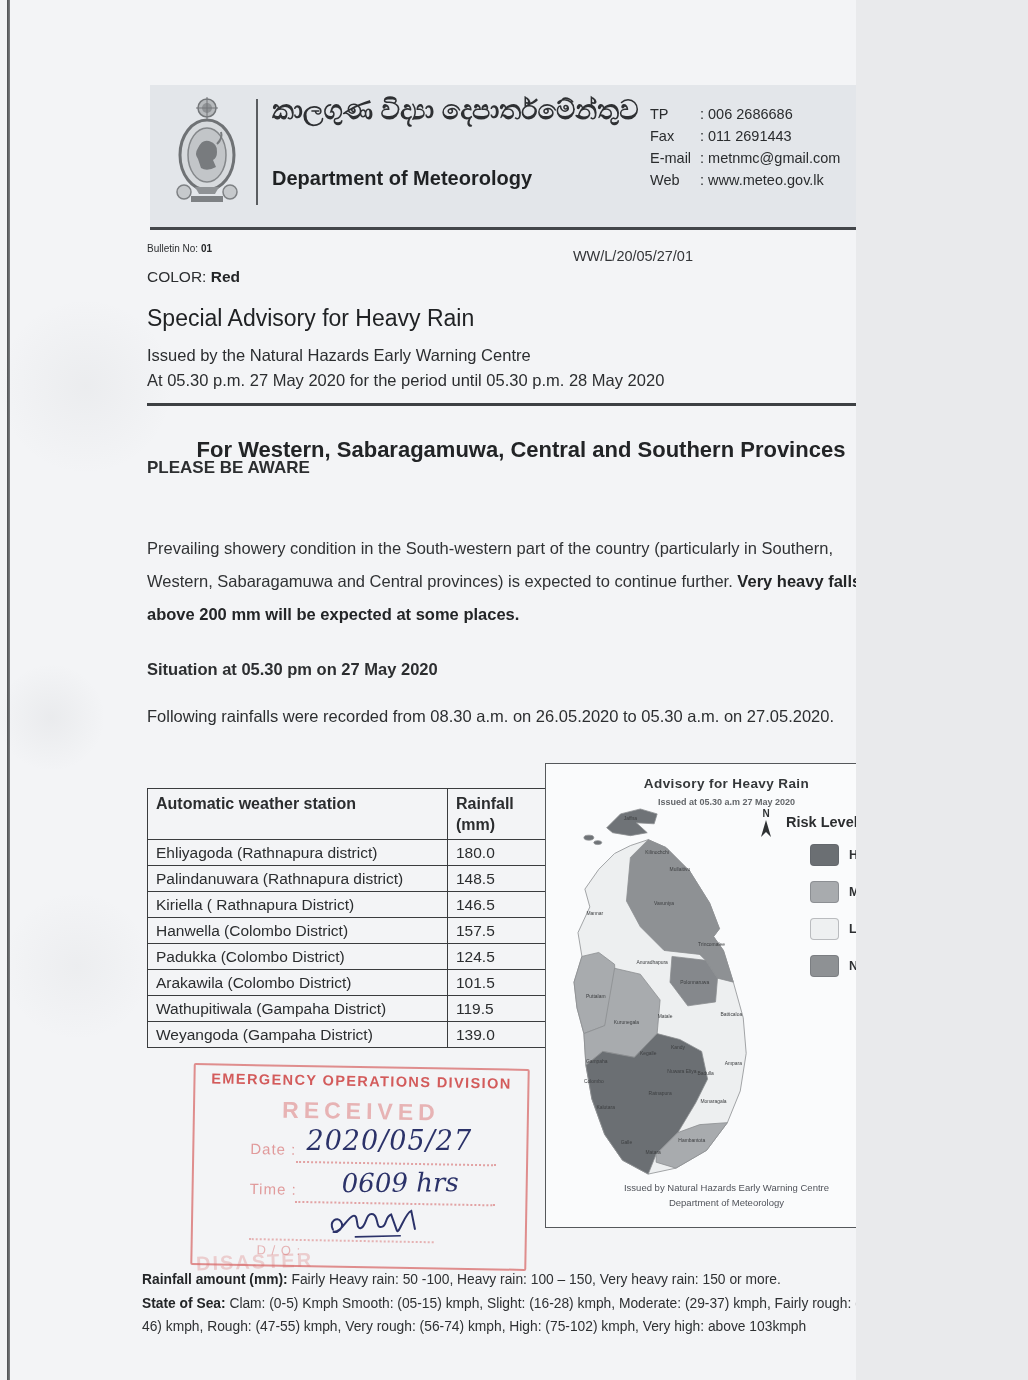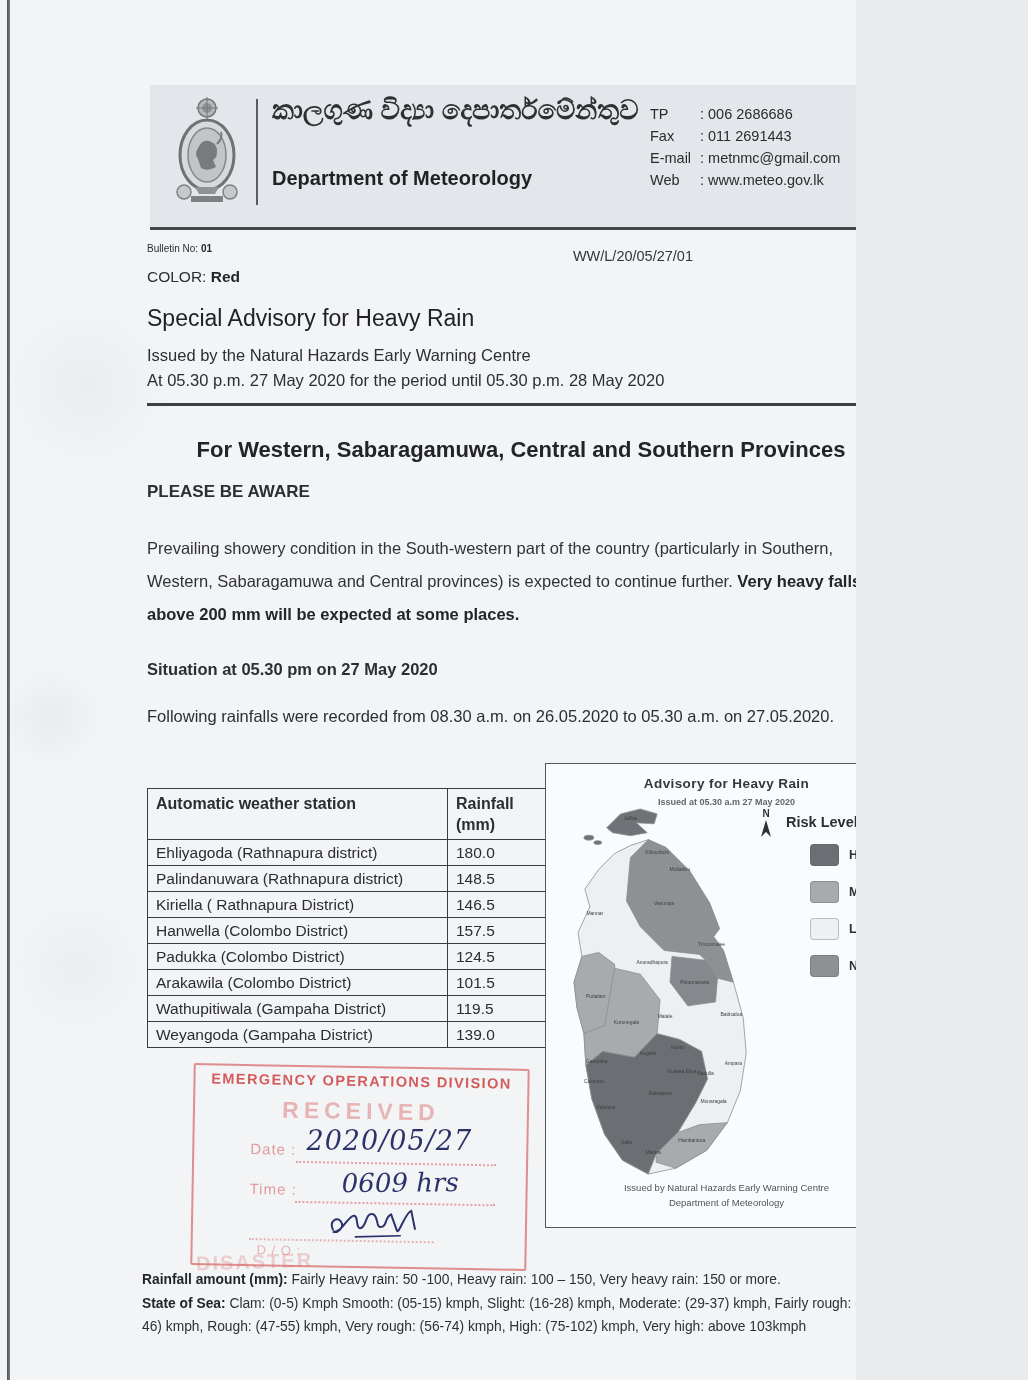--- a/index.html
+++ b/index.html
@@ -27,21 +27,21 @@
   
   .line{position:absolute; left:147px; white-space:nowrap;}
   .bulletin{top:243px; font-size:10px;}
   .colorrow{top:268px; font-size:15.5px;}
   .reference{position:absolute; right:163px; top:248px; font-size:14.5px; color:#333538;}
   .doc-title{top:305px; font-size:23px; font-weight:normal; color:#202224;}
   .issued{top:346px; font-size:16.5px;}
   .period{top:371px; font-size:16.5px;}
   .rule{position:absolute; left:147px; top:403px; width:748px; height:2.5px; background:#3d4043;}
   .provinces{position:absolute; left:147px; top:437px; width:748px; text-align:center; font-size:22px; font-weight:bold; color:#222426;}
-  .aware{top:482px; font-size:17px; font-weight:bold;}
+  .aware{top:458px; font-size:17px; font-weight:bold;}
   .body-par{position:absolute; left:147px; top:515px; width:748px; font-size:16.5px; line-height:33px; color:#303234;}
   .situation{top:660px; font-size:16.5px; font-weight:bold;}
   .following{top:707px; font-size:16.5px;}
   b,.bold{font-weight:bold; color:#232527;}
   
   .rain-table{position:absolute; left:147px; top:788px; border-collapse:collapse;
     font-size:15.5px; color:#2b2d2f;}
   .rain-table th,.rain-table td{border:1.6px solid #3a3c3e; padding:0 8px; text-align:left;}
   .rain-table th{font-weight:bold; vertical-align:top; padding-top:4px; font-size:16px;}
   .col-station{width:283px;}

